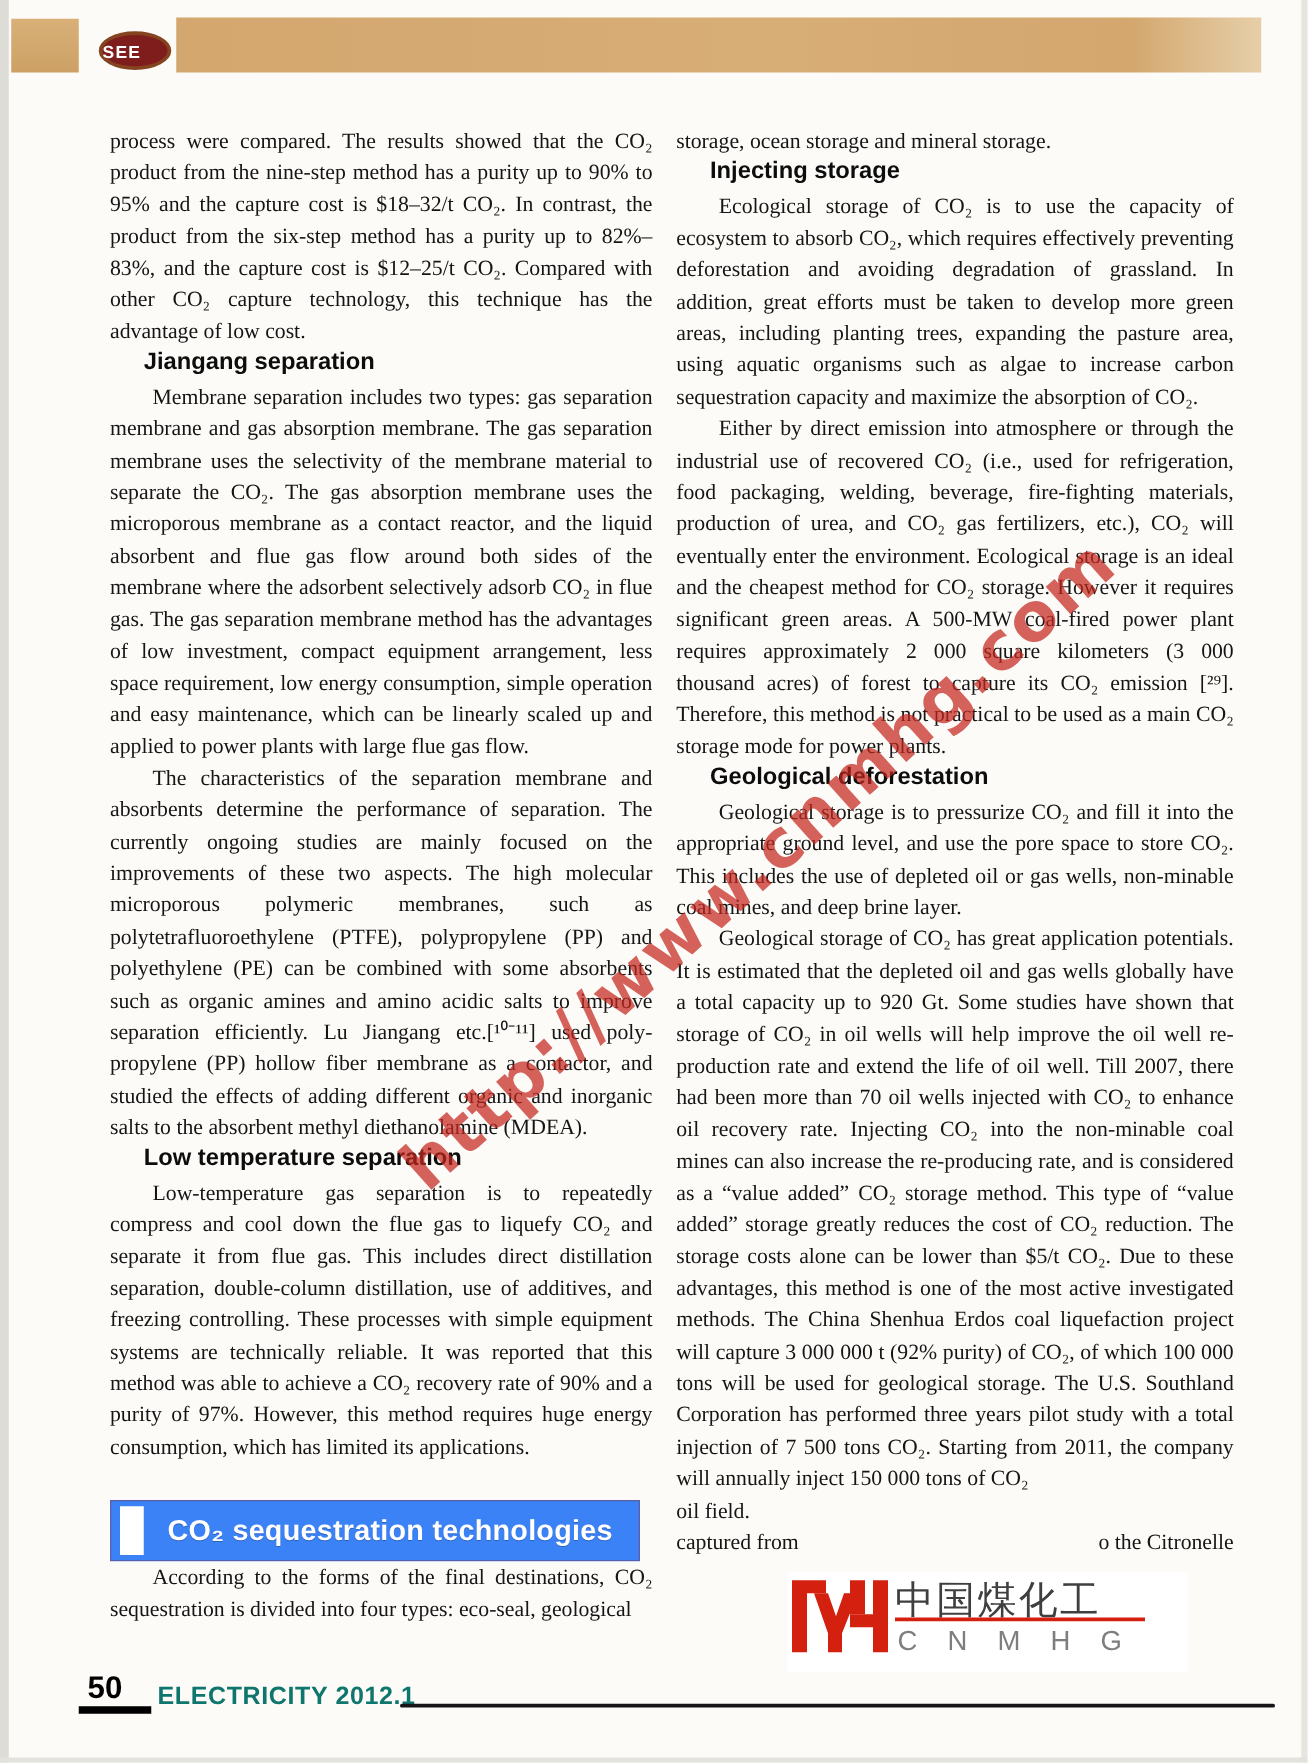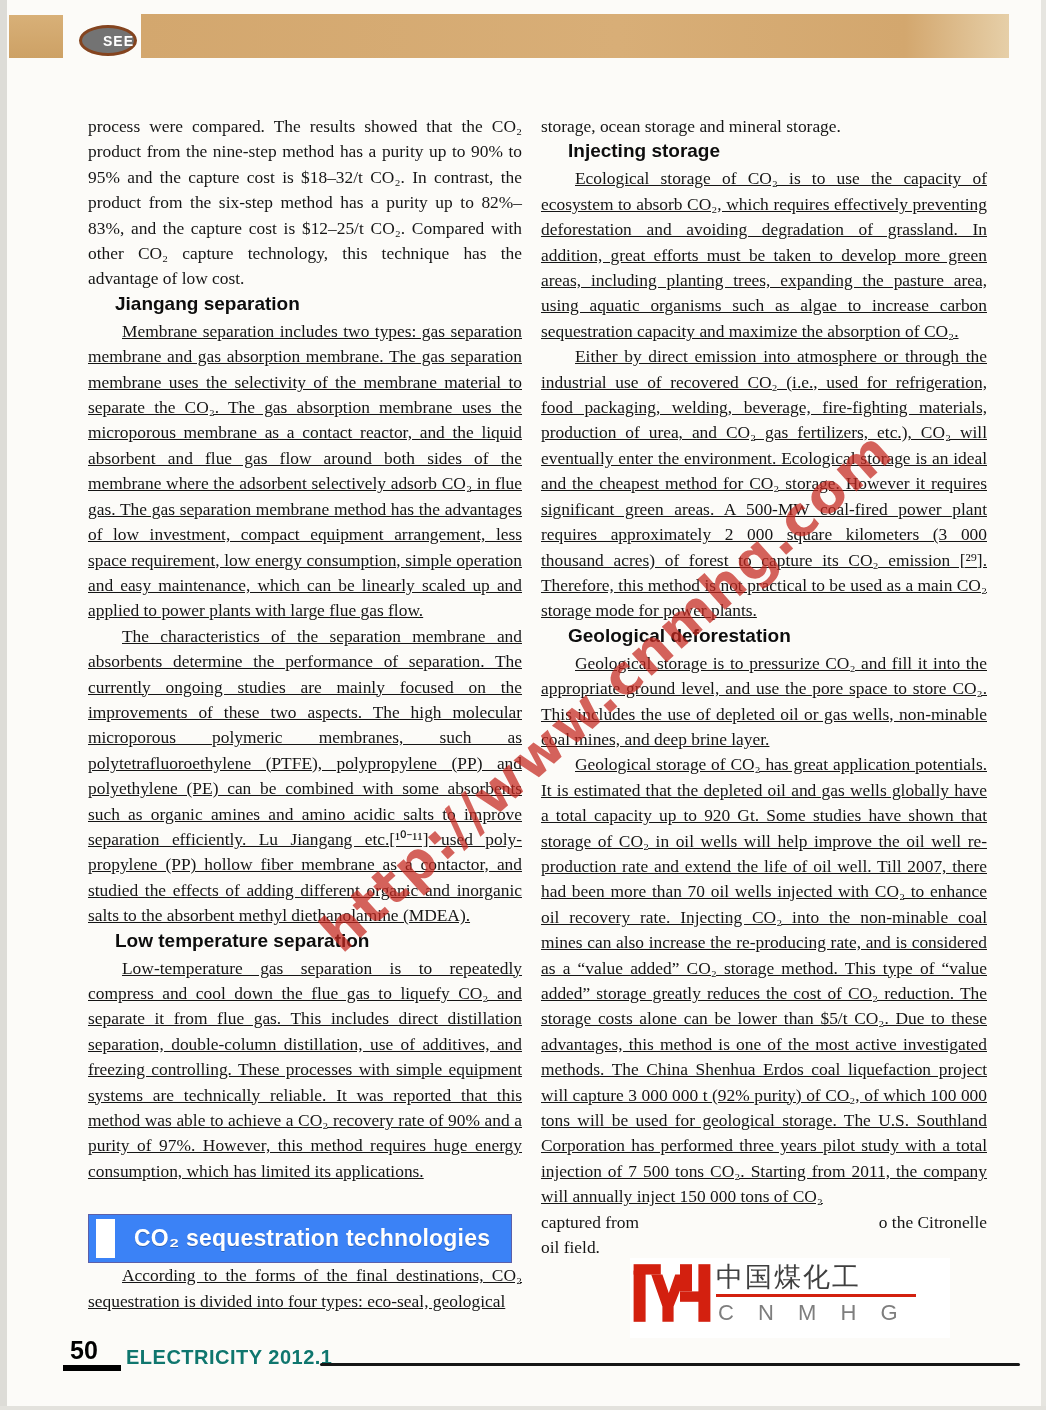--- a/index.html
+++ b/index.html
@@ -13,33 +13,33 @@
   .edge-right{position:absolute;right:0;top:0;width:5px;height:1410px;background:#e6e5e0;}
   .edge-bottom{position:absolute;left:0;bottom:0;width:1046px;height:4px;background:#e3e2dd;}
 
   
   .top-banner{position:absolute;left:0;top:0;width:1046px;height:70px;}
   .tan-block-left{position:absolute;left:9px;top:15px;width:54px;height:43px;
     background:linear-gradient(180deg,#d8b078,#cda165);}
   .tan-bar{position:absolute;left:141px;top:14px;width:868px;height:44px;
     background:linear-gradient(90deg,#d3a76e 0%,#d8ae77 55%,#d3a76e 88%,#e6cfa8 100%);}
   .see-logo{position:absolute;left:79px;top:25px;width:52px;height:25px;
-    background:#737373;border:3px solid #84441f;border-radius:50%;
-    display:flex;align-items:center;justify-content:flex-end;
+    background:#7f1d1d;border:3px solid #84441f;border-radius:50%;
+    display:flex;align-items:center;justify-content:flex-start;
     font:bold 14px "Liberation Sans",sans-serif;color:#fff;letter-spacing:1px;}
 
   
-  .col{position:absolute;top:114px;}
+  .col{position:absolute;top:100px;}
   .col-left{left:88px;width:434px;}
   .col-right{left:541px;width:446px;}
   p.body-text{
     margin:0;font-size:17.4px;line-height:25.4px;color:#151515;
     text-align:justify;
   }
-  p.indent{text-indent:34px;text-decoration:underline;}
+  p.indent{text-indent:34px;}
   .gap{margin-top:25px;}
   h3.section-h{
     margin:0 0 3px 27px;font:bold 19px/24px "Liberation Sans",sans-serif;color:#0d0d0d;
   }
   .mt-sect{margin-top:27px;}
 
   
   .blue-banner{
     position:relative;margin-top:30px;width:424px;height:49px;background:#3b82f6;
     box-shadow:0 0 0 1px #5c5fa8 inset;
@@ -62,21 +62,21 @@
     position:absolute;left:242px;top:682px;width:680px;
     transform:rotate(-42deg);transform-origin:50% 50%;
     font:bold 54px "DejaVu Sans",sans-serif;letter-spacing:2px;
     color:rgba(197,39,30,.72);white-space:nowrap;pointer-events:none;
     text-align:center;
   }
 
   
   .cnmhg{position:absolute;left:630px;top:1258px;width:320px;height:80px;background:#fff;}
   .cnmhg .mark{position:absolute;left:2px;top:4px;}
-  .cnmhg .zh{position:absolute;left:86px;top:1px;font-size:27px;color:#3f3f3f;
+  .cnmhg .zh{position:absolute;left:86px;top:1px;font-size:31px;color:#3f3f3f;
     font-family:"Liberation Sans",sans-serif;letter-spacing:2px;white-space:nowrap;}
   .cnmhg .redline{position:absolute;left:86px;top:36px;width:200px;height:3px;background:#d3200f;}
   .cnmhg .latin{position:absolute;left:88px;top:42px;font:22px "Liberation Sans",sans-serif;
     color:#7e7e7e;letter-spacing:9px;}
 
   
   .footer{position:absolute;left:0;top:1332px;width:906px;height:60px;}
   .page-num{position:absolute;left:70px;top:4px;font:bold 25px "Liberation Sans",sans-serif;color:#000;}
   .page-num-bar{position:absolute;left:63px;top:33px;width:58px;height:6px;background:#000;}
   .journal{position:absolute;left:126px;top:14px;font:bold 20px "Liberation Sans",sans-serif;
@@ -124,26 +124,26 @@
   <h3 class="section-h mt-sect">Injecting storage</h3>
   <p class="body-text indent">Ecological storage of CO₂ is to use the capacity of ecosystem to absorb CO₂, which requires effectively preventing deforestation and avoiding degradation of grassland. In addition, great efforts must be taken to develop more green areas, including planting trees, expanding the pasture area, using aquatic organisms such as algae to increase carbon sequestration capacity and maximize the absorption of CO₂.</p>
 
   <p class="body-text indent gap">Either by direct emission into atmosphere or through the industrial use of recovered CO₂ (i.e., used for refrigeration, food packaging, welding, beverage, fire-fighting materials, production of urea, and CO₂ gas fertilizers, etc.), CO₂ will eventually enter the environment. Ecological storage is an ideal and the cheapest method for CO₂ storage. However it requires significant green areas. A 500-MW coal-fired power plant requires approximately 2 000 square kilometers (3 000 thousand acres) of forest to capture its CO₂ emission [²⁹]. Therefore, this method is not practical to be used as a main CO₂ storage mode for power plants.</p>
 
   <h3 class="section-h mt-sect">Geological deforestation</h3>
   <p class="body-text indent">Geological storage is to pressurize CO₂ and fill it into the appropriate ground level, and use the pore space to store CO₂. This includes the use of depleted oil or gas wells, non-minable coal mines, and deep brine layer.</p>
 
   <p class="body-text indent gap">Geological storage of CO₂ has great application potentials. It is estimated that the depleted oil and gas wells globally have a total capacity up to 920 Gt. Some studies have shown that storage of CO₂ in oil wells will help improve the oil well re-production rate and extend the life of oil well. Till 2007, there had been more than 70 oil wells injected with CO₂ to enhance oil recovery rate. Injecting CO₂ into the non-minable coal mines can also increase the re-producing rate, and is considered as a “value added” CO₂ storage method. This type of “value added” storage greatly reduces the cost of CO₂ reduction. The storage costs alone can be lower than $5/t CO₂. Due to these advantages, this method is one of the most active investigated methods. The China Shenhua Erdos coal liquefaction project will capture 3 000 000 t (92% purity) of CO₂, of which 100 000 tons will be used for geological storage. The U.S. Southland Corporation has performed three years pilot study with a total injection of 7 500 tons CO₂. Starting from 2011, the company will annually inject 150 000 tons of CO₂</p>
   <div class="tail-line">
+    <span>oil field.</span>
+  </div>
+  <div class="tail-line">
     <span>captured from</span>
     <span class="spacer"></span>
     <span>o the Citronelle</span>
-  </div>
-  <div class="tail-line">
-    <span>oil field.</span>
   </div>
 </div>
 
 <div class="watermark">http://www.cnmhg.com</div>
 
 <div class="cnmhg">
   <svg class="mark" width="80" height="62" viewBox="0 0 100 76">
     <g fill="#d3200f">
       <rect x="2" y="10" width="15" height="64"></rect>
       <rect x="2" y="2" width="34" height="13"></rect>

